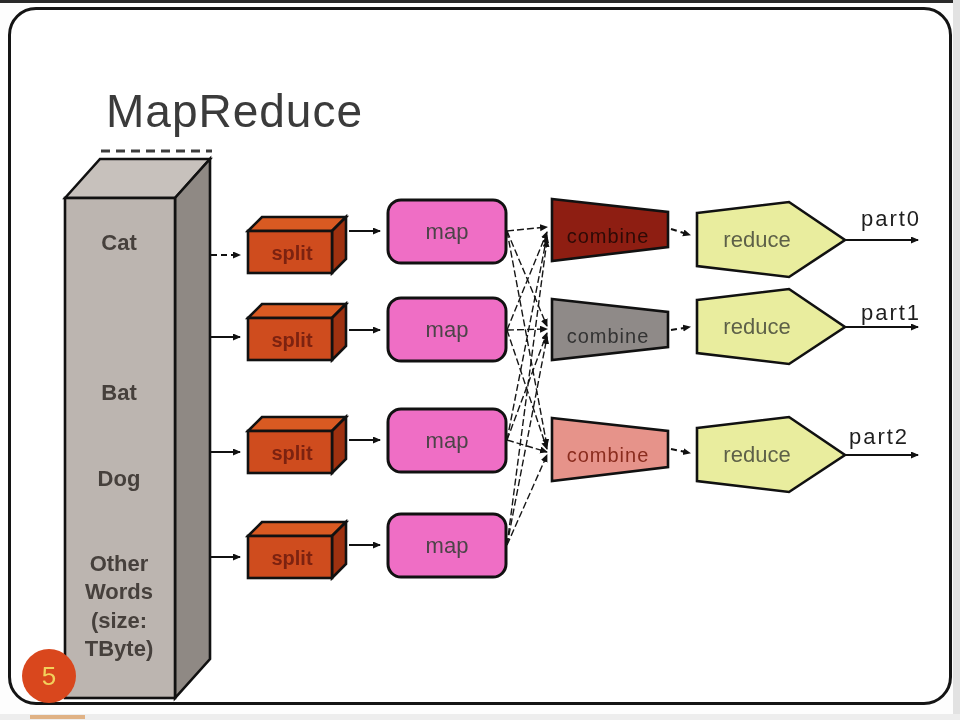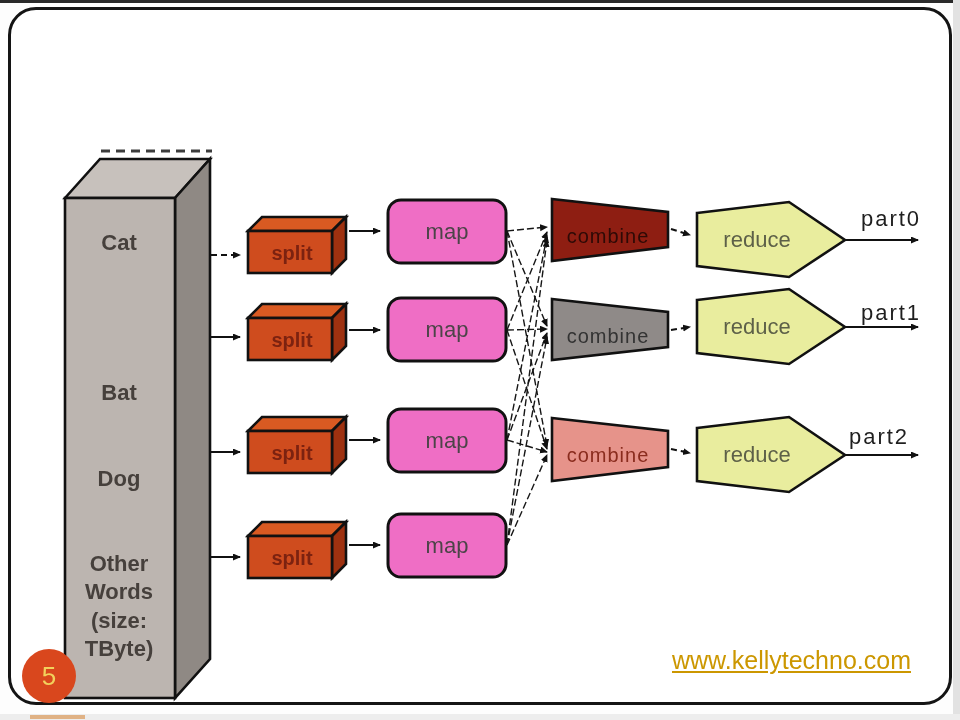--- a/index.html
+++ b/index.html
@@ -47,20 +47,21 @@
 </head>
 <body>
 
 <div class="stage">
   <div class="frame"></div>
   <div class="top-strip"></div>
   <div class="edge-right"></div>
   <div class="edge-bottom"></div>
   <div class="edge-bottom-accent"></div>
 
+  <div class="title">MapReduce</div>
 
   <svg width="960" height="720" viewBox="0 0 960 720">
     <defs>
       <marker id="ah" markerWidth="9" markerHeight="8" refX="7" refY="3.5" orient="auto" markerUnits="userSpaceOnUse">
         <path d="M0,0 L8,3.5 L0,7 Z" fill="#111"></path>
       </marker>
     </defs>
 
     <line x1="101" y1="151" x2="212" y2="151" stroke="#3c3c3c" stroke-width="3" stroke-dasharray="9 6"></line>
 
@@ -179,14 +180,13 @@
     <line class="flow" x1="846" y1="455" x2="918" y2="455" marker-end="url(#ah)"></line>
     <text class="part-label" x="891" y="226">part0</text>
     <text class="part-label" x="891" y="320">part1</text>
     <text class="part-label" x="879" y="444">part2</text>
   </svg>
 
   <div class="badge">
     <span>5</span>
   </div>
 
-  <div class="weblink">www.kellytechno.com</div>
 </div>
 
 </body></html>

